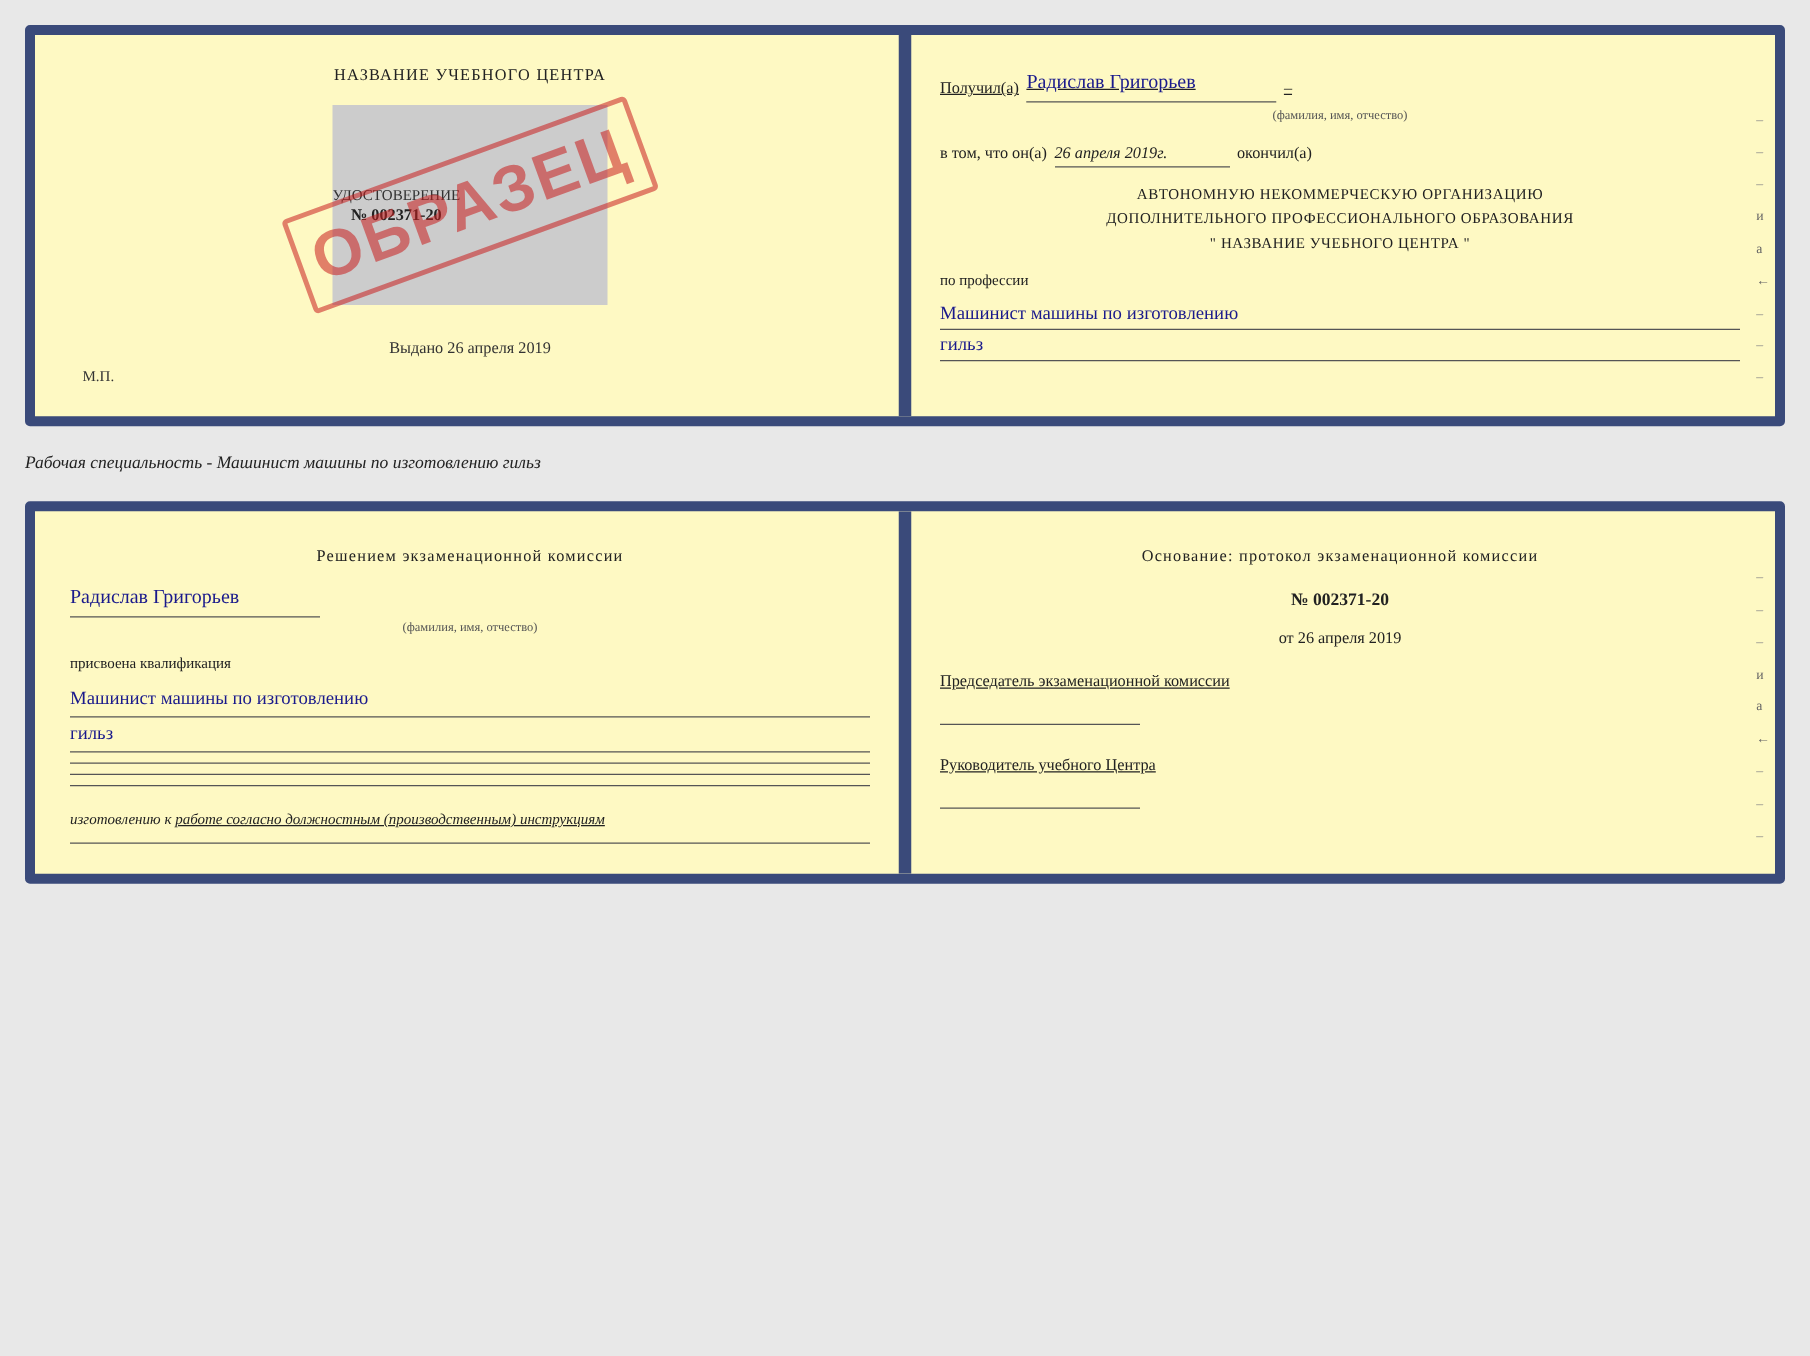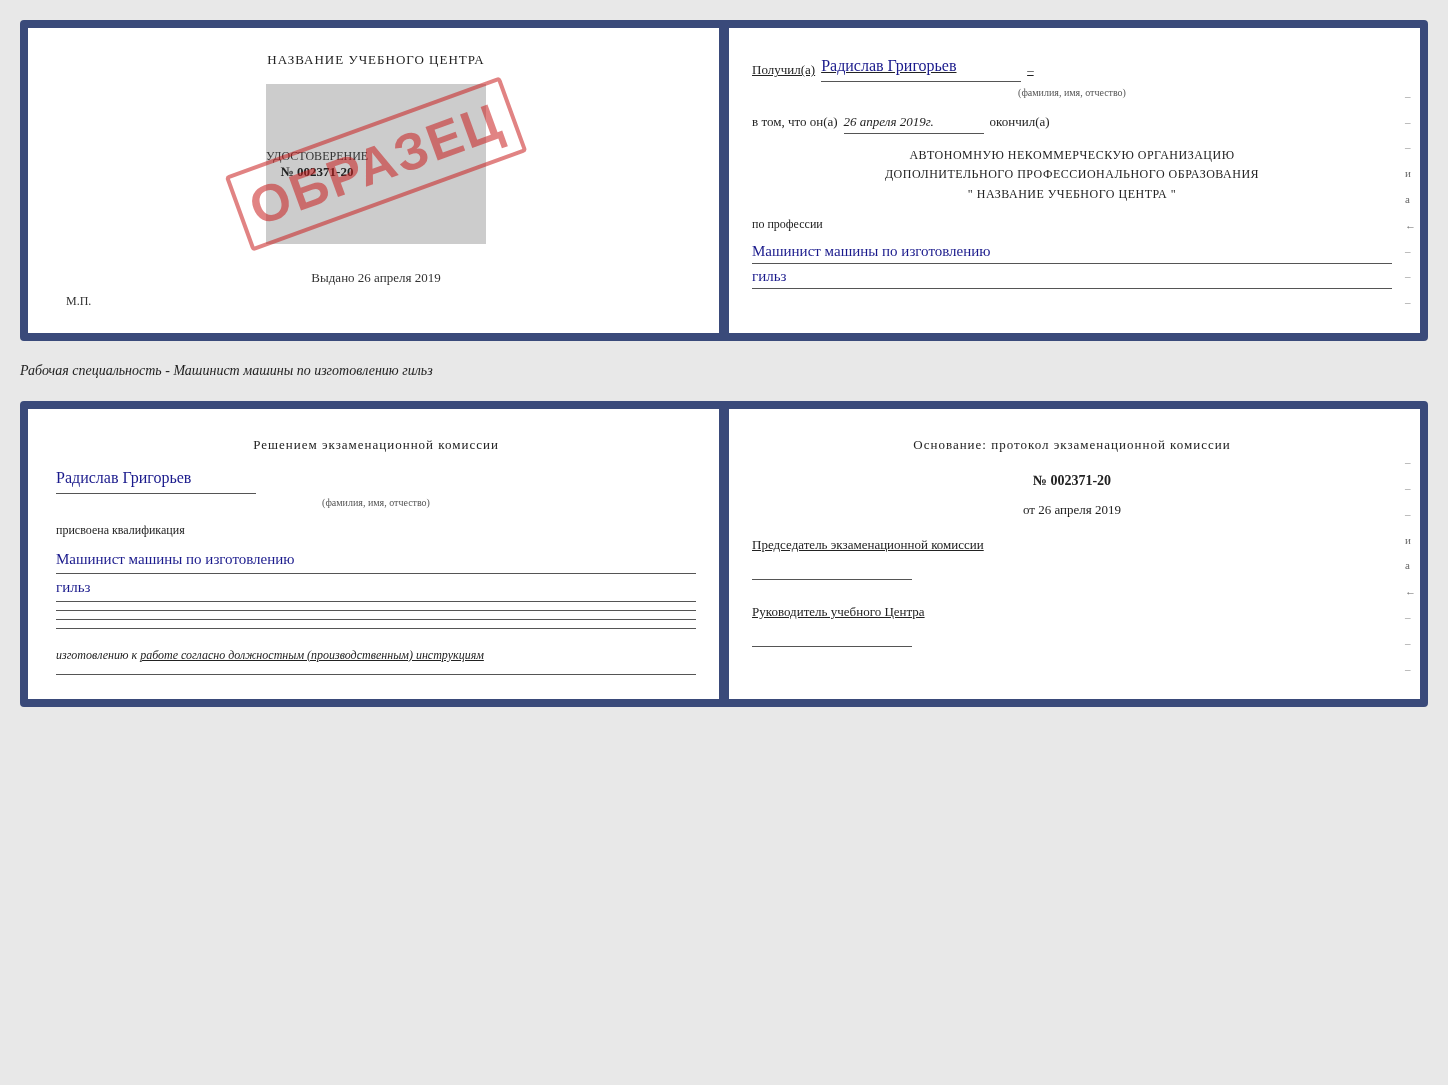--- a/index.html
+++ b/index.html
@@ -12,21 +12,21 @@
     }
 
     .page-wrapper {
       display: flex;
       flex-direction: column;
       gap: 18px;
     }
 
     
     .doc-card {
-      background: #ffffff;
+      background: #fef9c3;
       border: 8px solid #3a4a7a;
       border-radius: 4px;
       display: flex;
       width: 100%;
       position: relative;
       overflow: hidden;
     }
 
     .doc-card::after {
       content: '';

